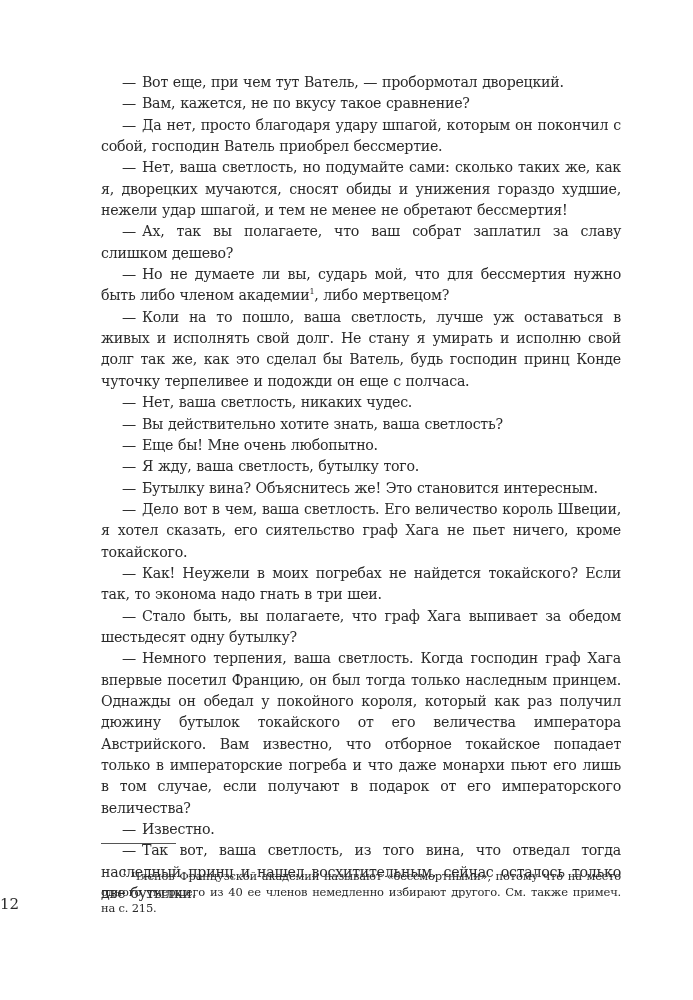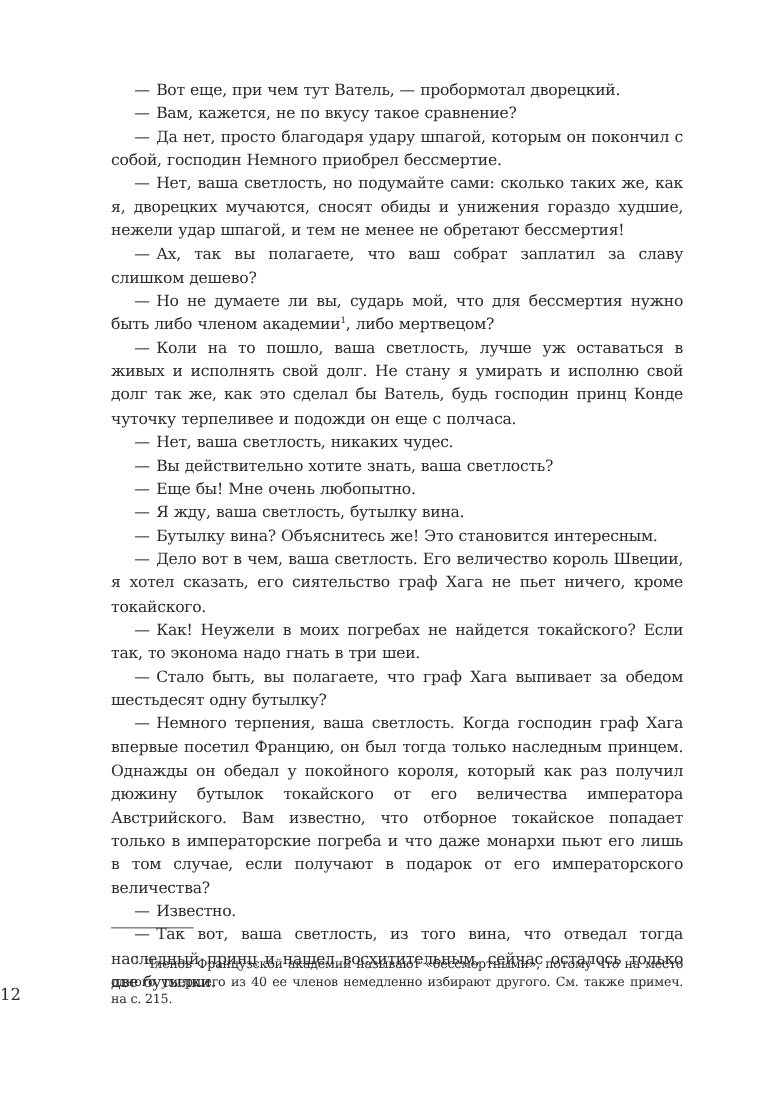--- a/index.html
+++ b/index.html
@@ -14,29 +14,29 @@
               line-height:16px; text-align:justify; text-indent:21px; letter-spacing:-0.2px; margin:0; }
   sup { font-size:8px; vertical-align:super; line-height:0; }
   .pagenum { position:absolute; left:0; width:631px; top:895px; text-align:left; font-size:15px; }
 </style>
 </head>
 <body>
 
 <div class="page" id="body">
     <p class="p"><span class="dash">—</span><span>Вот еще, при чем тут Ватель, — пробормотал дворецкий.</span></p>
     <p class="p"><span class="dash">—</span><span>Вам, кажется, не по вкусу такое сравнение?</span></p>
-    <p class="p"><span class="dash">—</span><span>Да нет, просто благодаря удару шпагой, которым он покончил с собой, господин Немного приобрел бессмертие.</span></p>
+    <p class="p"><span class="dash">—</span><span>Да нет, просто благодаря удару шпагой, которым он покончил с собой, господин Ватель приобрел бессмертие.</span></p>
     <p class="p"><span class="dash">—</span><span>Нет, ваша светлость, но подумайте сами: сколько таких же, как я, дворецких мучаются, сносят обиды и унижения гораздо худшие, нежели удар шпагой, и тем не менее не обретают бессмертия!</span></p>
     <p class="p"><span class="dash">—</span><span>Ах, так вы полагаете, что ваш собрат заплатил за славу слишком дешево?</span></p>
     <p class="p"><span class="dash">—</span><span>Но не думаете ли вы, сударь мой, что для бессмертия нужно быть либо членом академии</span><sup>1</sup><span>, либо мертвецом?</span></p>
     <p class="p"><span class="dash">—</span><span>Коли на то пошло, ваша светлость, лучше уж оставаться в живых и исполнять свой долг. Не стану я умирать и исполню свой долг так же, как это сделал бы Ватель, будь господин принц Конде чуточку терпеливее и подожди он еще с полчаса.</span></p>
     <p class="p"><span class="dash">—</span><span>Нет, ваша светлость, никаких чудес.</span></p>
     <p class="p"><span class="dash">—</span><span>Вы действительно хотите знать, ваша светлость?</span></p>
     <p class="p"><span class="dash">—</span><span>Еще бы! Мне очень любопытно.</span></p>
-    <p class="p"><span class="dash">—</span><span>Я жду, ваша светлость, бутылку вина.</span></p>
+    <p class="p"><span class="dash">—</span><span>Я жду, ваша светлость, бутылку того.</span></p>
     <p class="p"><span class="dash">—</span><span>Бутылку вина? Объяснитесь же! Это становится интересным.</span></p>
     <p class="p"><span class="dash">—</span><span>Дело вот в чем, ваша светлость. Его величество король Швеции, я хотел сказать, его сиятельство граф Хага не пьет ничего, кроме токайского.</span></p>
     <p class="p"><span class="dash">—</span><span>Как! Неужели в моих погребах не найдется токайского? Если так, то эконома надо гнать в три шеи.</span></p>
     <p class="p"><span class="dash">—</span><span>Стало быть, вы полагаете, что граф Хага выпивает за обедом шестьдесят одну бутылку?</span></p>
     <p class="p"><span class="dash">—</span><span>Немного терпения, ваша светлость. Когда господин граф Хага впервые посетил Францию, он был тогда только наследным принцем. Однажды он обедал у покойного короля, который как раз получил дюжину бутылок токайского от его величества императора Австрийского. Вам известно, что отборное токайское попадает только в императорские погреба и что даже монархи пьют его лишь в том случае, если получают в подарок от его императорского величества?</span></p>
     <p class="p"><span class="dash">—</span><span>Известно.</span></p>
     <p class="p"><span class="dash">—</span><span>Так вот, ваша светлость, из того вина, что отведал тогда наследный принц и нашел восхитительным, сейчас осталось только две бутылки.</span></p>
   </div>
 
 <div class="fn-rule"></div>

